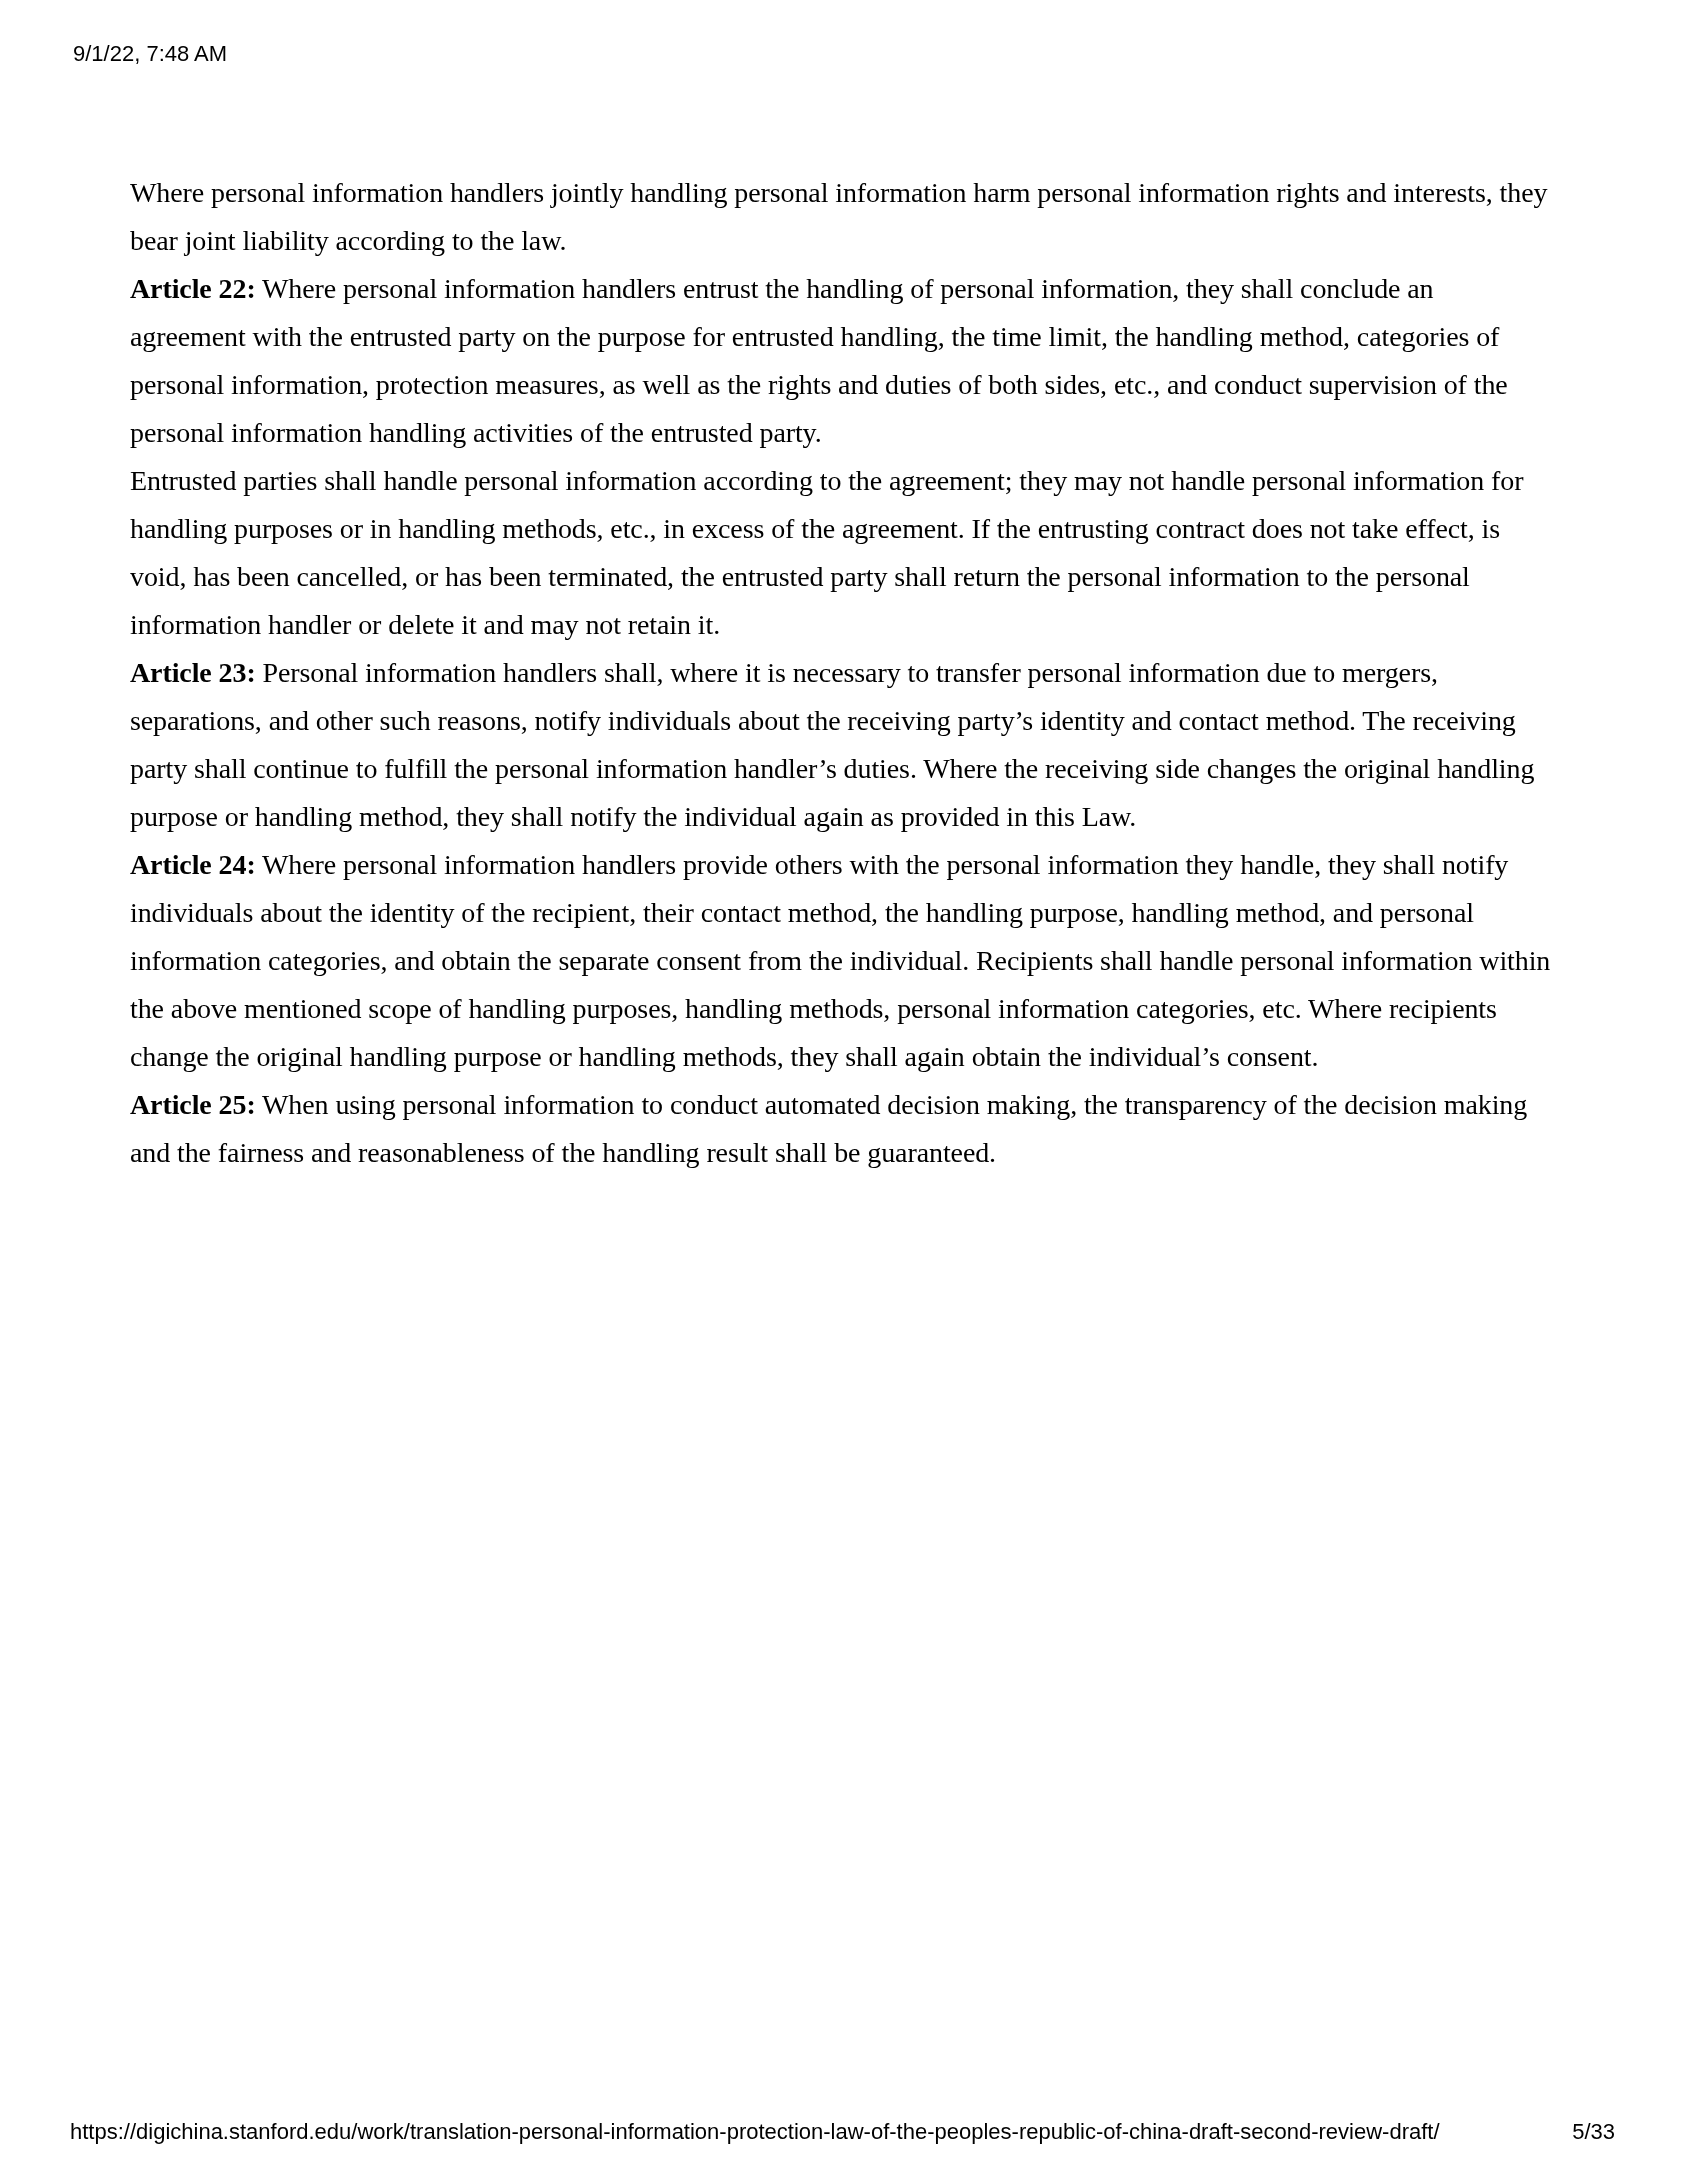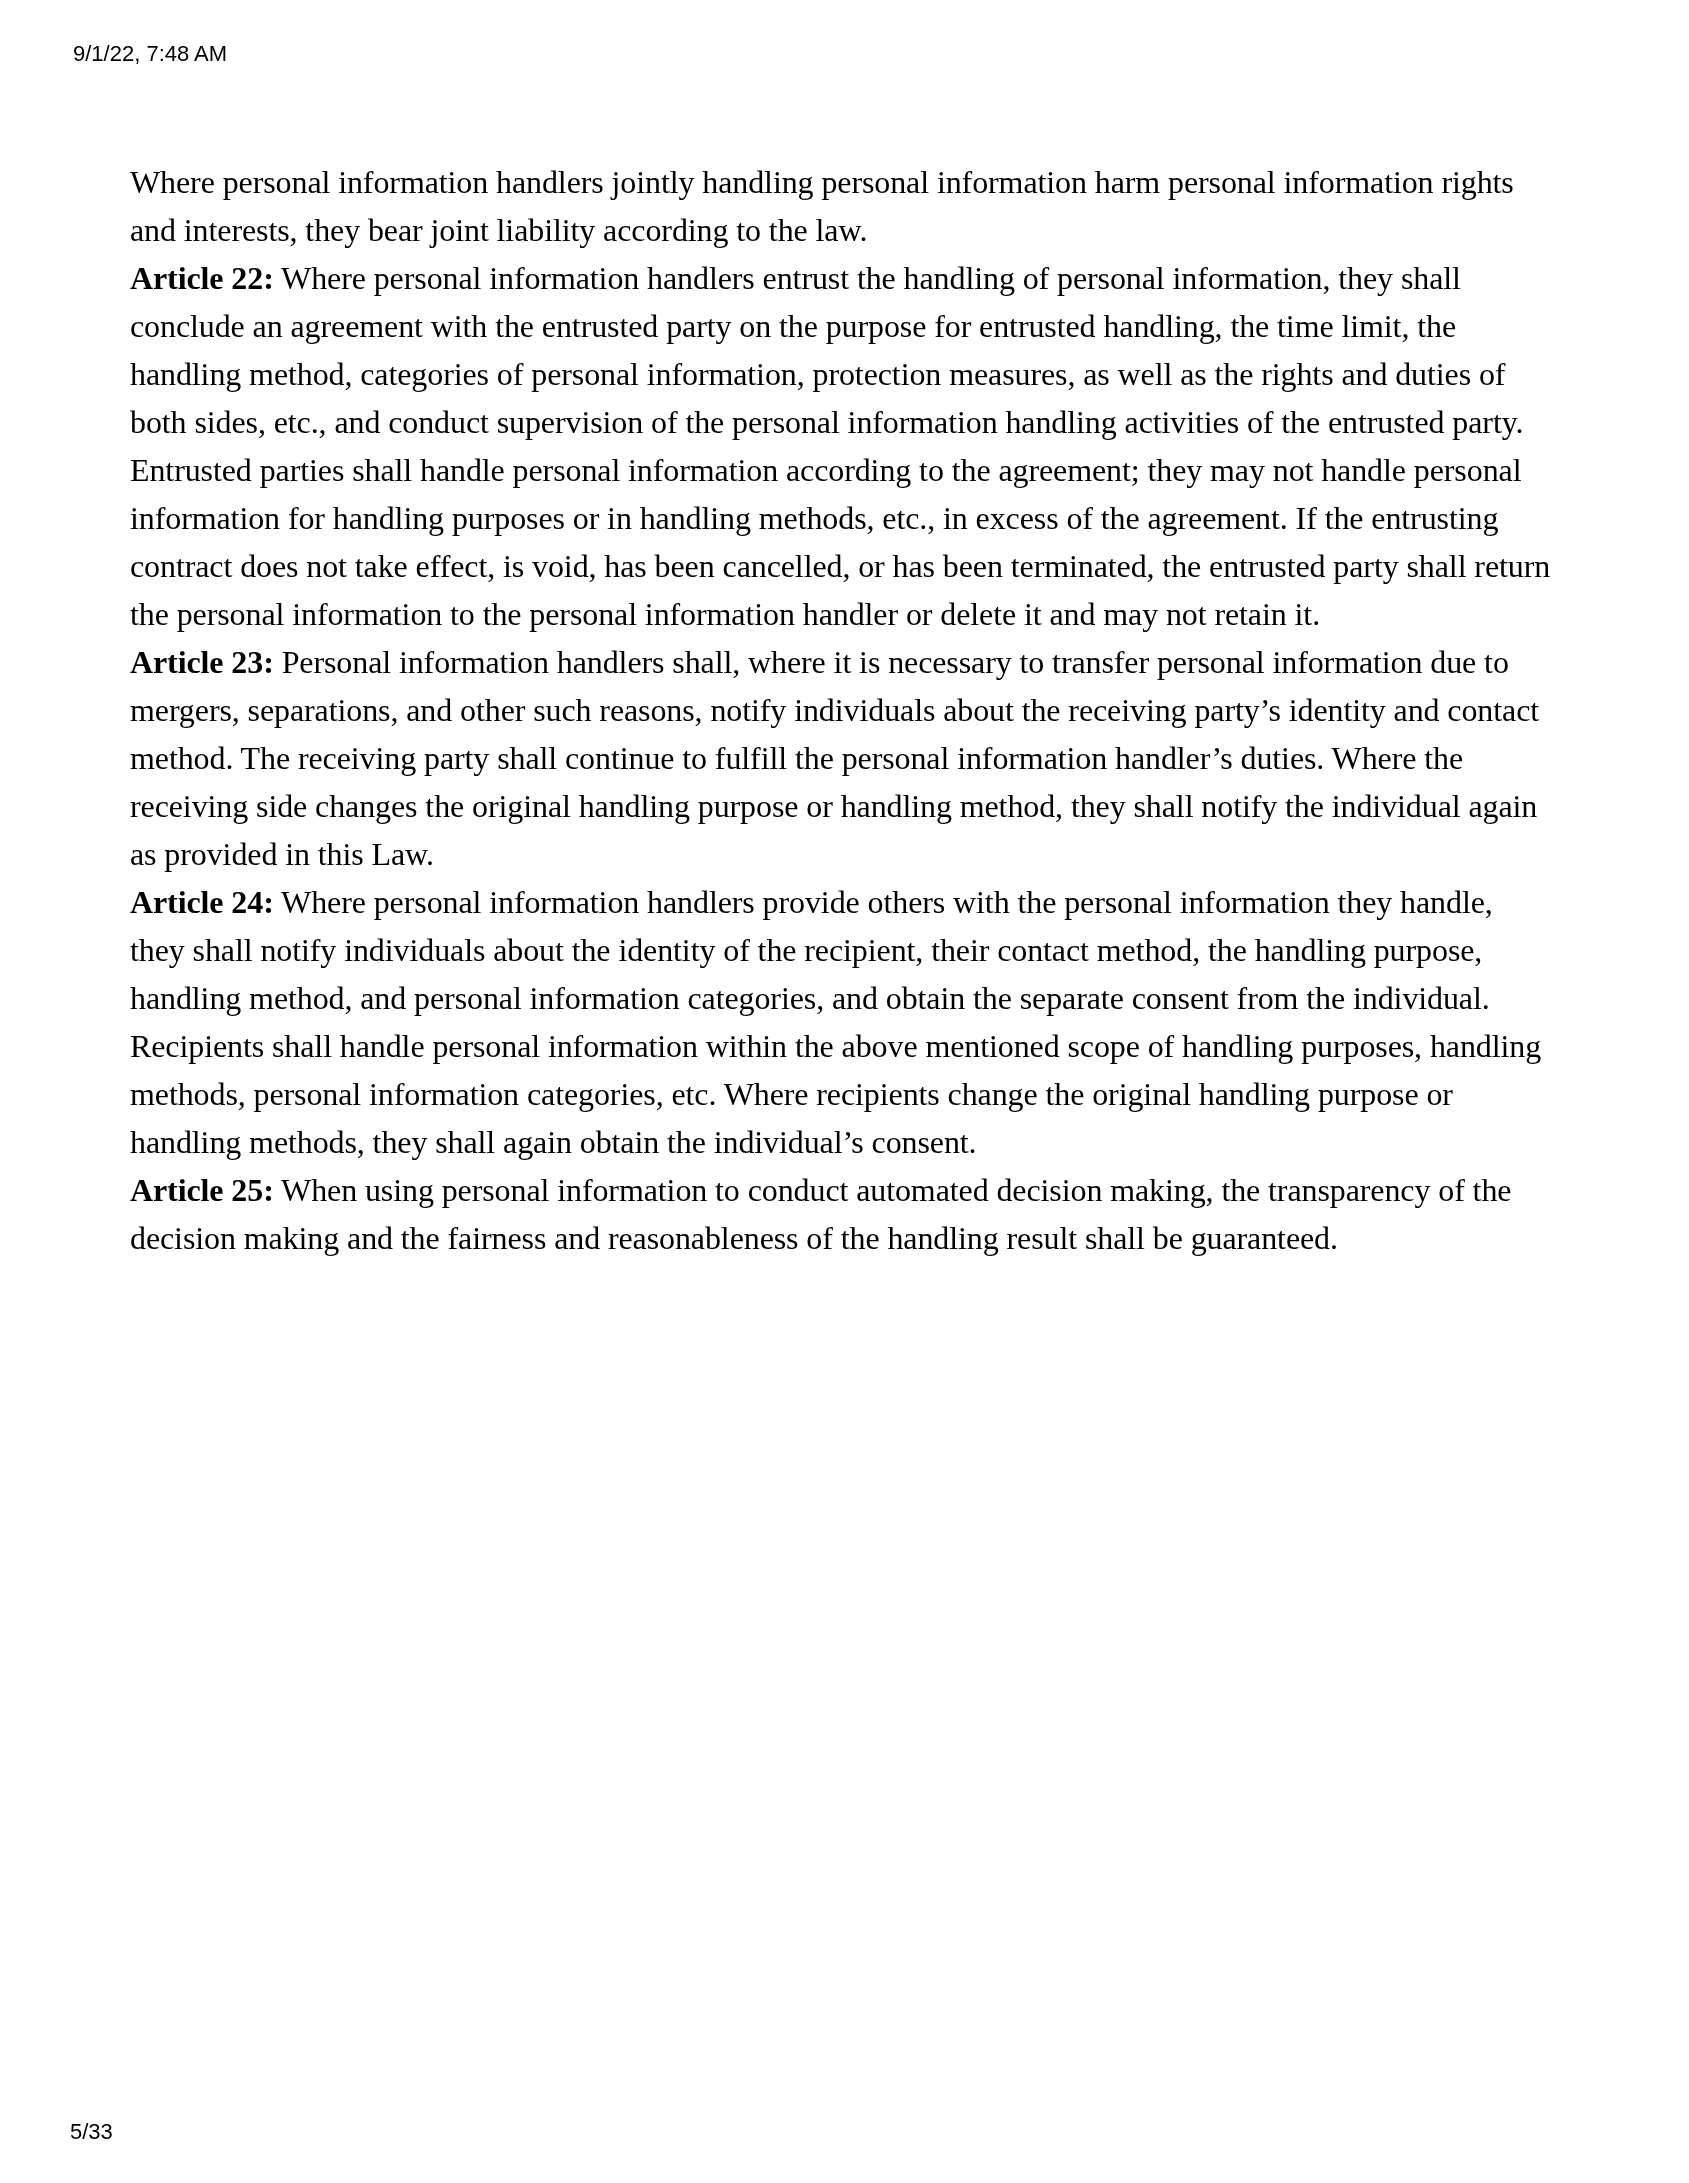--- a/index.html
+++ b/index.html
@@ -27,24 +27,24 @@
     line-height: 1.1;
     white-space: nowrap;
     color: #000000;
   }
   .print-header .date { flex: 0 0 auto; }
   .print-header .title { flex: 0 0 auto; margin-left: auto; }
 
   
   .doc-content {
     position: absolute;
-    top: 158px;
+    top: 169px;
     left: 130px;
     width: 1424px;
-    font-size: 32px;
+    font-size: 28px;
     line-height: 48px;
     letter-spacing: -0.1px;
     color: #000000;
   }
   .doc-content p { margin: 0; }
   .doc-content p + p { }
   .article-label { font-weight: 700; }
 
   
   .print-footer {
@@ -78,15 +78,16 @@
 
 
   <p><strong class="article-label">Article 23:</strong> <span>Personal information handlers shall, where it is necessary to transfer personal information due to mergers, separations, and other such reasons, notify individuals about the receiving party’s identity and contact method. The receiving party shall continue to fulfill the personal information handler’s duties. Where the receiving side changes the original handling purpose or handling method, they shall notify the individual again as provided in this Law.</span></p>
 
   <p><strong class="article-label">Article 24:</strong> <span>Where personal information handlers provide others with the personal information they handle, they shall notify individuals about the identity of the recipient, their contact method, the handling purpose, handling method, and personal information categories, and obtain the separate consent from the individual. Recipients shall handle personal information within the above mentioned scope of handling purposes, handling methods, personal information categories, etc. Where recipients change the original handling purpose or handling methods, they shall again obtain the individual’s consent.</span></p>
 
   <p><strong class="article-label">Article 25:</strong> <span>When using personal information to conduct automated decision making, the transparency of the decision making and the fairness and reasonableness of the handling result shall be guaranteed.</span></p>
 </main>
 
 <footer class="print-footer">
+  <span>https://digichina.stanford.edu/work/translation-personal-information-protection-law-of-the-peoples-republic-of-china-draft-second-review-draft/</span>
   <span>5/33</span>
 </footer>
 
 
 </body></html>

